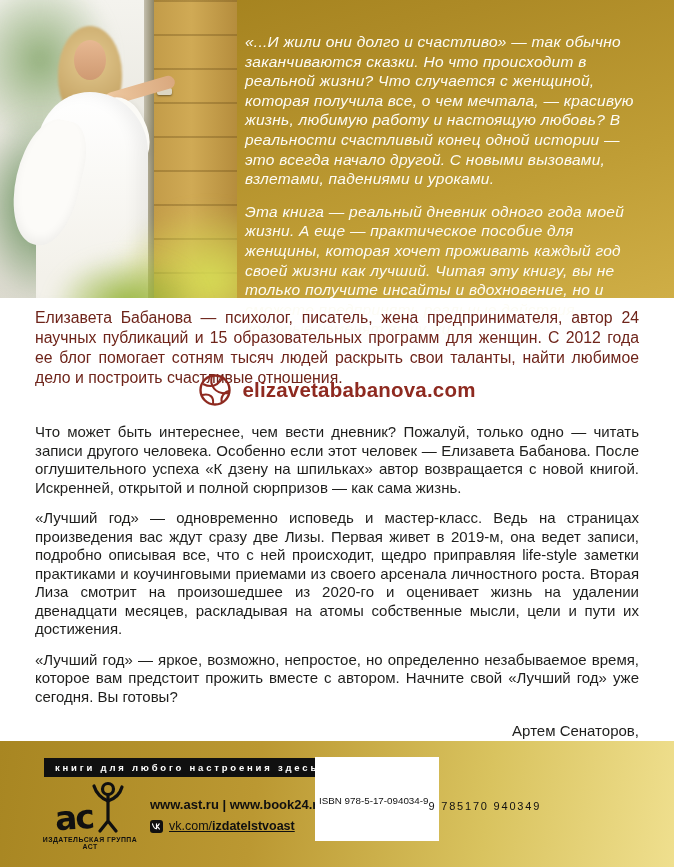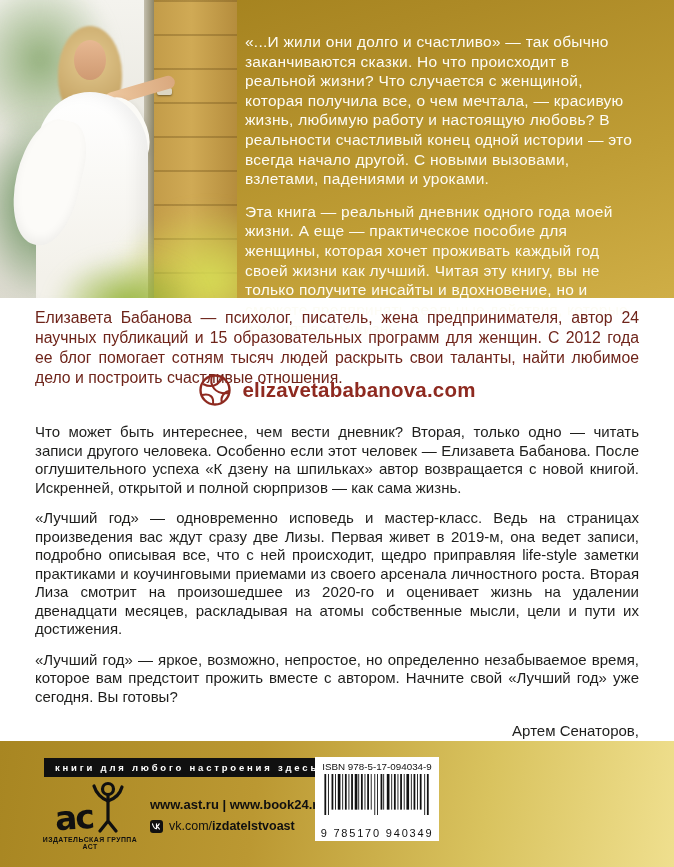--- a/index.html
+++ b/index.html
@@ -9,21 +9,21 @@
   }
   
   .top {
     position:absolute; left:0; top:0; width:674px; height:298px;
     background:linear-gradient(163deg,#a07e1a 0%,#ad8a26 30%,#bf9d35 68%,#cfae46 100%);
   }
   .top-text {
     position:absolute; left:245px; top:32px; width:399px;
     color:#fdfcf5; font-size:15.5px; line-height:19.6px; letter-spacing:.25px;
   }
-  .top-text p { margin:0 0 13px 0; }
+  .top-text p { margin:0 0 13px 0;font-style:italic; }
   
   .photo { position:absolute; left:0; top:0; width:237px; height:298px; overflow:hidden;
            background:linear-gradient(180deg,#f4f3ee 0%,#e6e4db 60%,#dcdacf 100%); }
   .photo div { position:absolute; }
   .ph-green-tl { left:-35px; top:-25px; width:150px; height:170px;
     background:radial-gradient(closest-side,#93b07c,rgba(147,176,124,0)); filter:blur(7px); }
   .ph-green-l { left:-25px; top:110px; width:130px; height:190px;
     background:radial-gradient(closest-side,#5f8a53,rgba(95,138,83,0)); filter:blur(9px); }
   .ph-dark-bl { left:38px; top:195px; width:80px; height:100px;
     background:radial-gradient(closest-side,#26401f,rgba(38,64,31,0)); filter:blur(6px); }
@@ -83,27 +83,27 @@
     font-size:9.5px; font-weight:700; letter-spacing:2.8px;
     padding:4px 8px 4px 11px; white-space:nowrap;
   }
   .ast { position:absolute; left:36px; top:42px; width:108px; text-align:center; color:#101010; }
   .ast-row { display:flex; align-items:flex-end; justify-content:center; height:50px; }
   .ast-letters { font-size:33px; font-weight:700; letter-spacing:-2px; line-height:.9;
     transform:rotate(-4deg); font-family:"DejaVu Sans", sans-serif; }
   .ast-caption { font-size:6.9px; font-weight:700; letter-spacing:.45px; margin-top:3px; }
   .links { position:absolute; left:150px; top:56px; color:#101010; }
   .links .sites { font-weight:700; font-size:13px; }
-  .social { display:flex; align-items:center; gap:6px; margin-top:7px; font-size:12.5px; }
+  .social { display:flex; align-items:center; gap:6px; margin-top:7px; font-size:12.5px;text-decoration:underline; }
   .social b { font-weight:700; }
   .sicon { width:13px; height:13px; background:#101010; border-radius:3px;
     display:flex; align-items:center; justify-content:center; flex:none; }
   .isbn-box {
     position:absolute; left:315px; top:16px; width:124px; height:84px; background:#ffffff;
-    display:flex; flex-direction:column; align-items:center;
+    display:flex; flex-direction:row; align-items:center;
     padding:4px 4px 2px; box-sizing:border-box;
   }
   .isbn { font-size:9.8px; color:#111; white-space:nowrap; }
   .bars { margin-top:2px; }
   .code { font-size:11px; letter-spacing:1.8px; color:#111; margin-top:12px; white-space:nowrap; }
 </style>
 </head>
 <body>
 
 <div class="page">
@@ -141,21 +141,21 @@
         <path d="M5 11 C 13 15, 20 13, 25 4" stroke="#8e2a20" stroke-width="2" fill="none"></path>
         <path d="M4 22 C 12 20, 16 24, 15 31" stroke="#8e2a20" stroke-width="2" fill="none"></path>
         <path d="M14 2.8 C 11 12, 17 22, 31 20" stroke="#8e2a20" stroke-width="2" fill="none"></path>
         <path d="M24 30 C 22 24, 26 19, 31.2 18" stroke="#8e2a20" stroke-width="2" fill="none"></path>
       </svg>
     </span>
     <span class="site-url">elizavetababanova.com</span>
   </div>
 
   <div class="body-copy">
-    <p>Что может быть интереснее, чем вести дневник? Вторая, только одно — читать записи другого человека. Особенно если этот человек — Елизавета Бабанова. После оглушительного успеха «К дзену на шпильках» автор возвращается с новой книгой. Искренней, открытой и полной сюрпризов — как сама жизнь.</p>
+    <p>Что может быть интереснее, чем вести дневник? Пожалуй, только одно — читать записи другого человека. Особенно если этот человек — Елизавета Бабанова. После оглушительного успеха «К дзену на шпильках» автор возвращается с новой книгой. Искренней, открытой и полной сюрпризов — как сама жизнь.</p>
     <p>«Лучший год» — одновременно исповедь и мастер-класс. Ведь на страницах произведения вас ждут сразу две Лизы. Первая живет в 2019-м, она ведет записи, подробно описывая все, что с ней происходит, щедро приправляя life-style заметки практиками и коучинговыми приемами из своего арсенала личностного роста. Вторая Лиза смотрит на произошедшее из 2020-го и оценивает жизнь на удалении двенадцати месяцев, раскладывая на атомы собственные мысли, цели и пути их достижения.</p>
     <p>«Лучший год» — яркое, возможно, непростое, но определенно незабываемое время, которое вам предстоит прожить вместе с автором. Начните свой «Лучший год» уже сегодня. Вы готовы?</p>
     <div class="attribution">
       <div>Артем Сенаторов,</div>
       <div>автор 16 книг, литературный продюсер</div>
     </div>
   </div>
 
   <section class="footer">
     <div class="slogan-bar">книги для любого настроения здесь</div>

